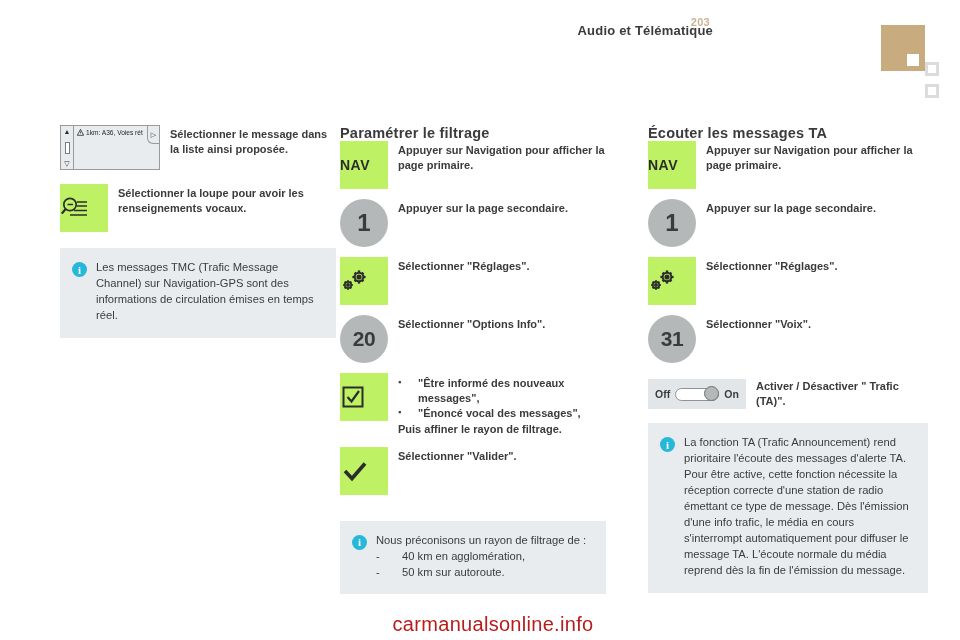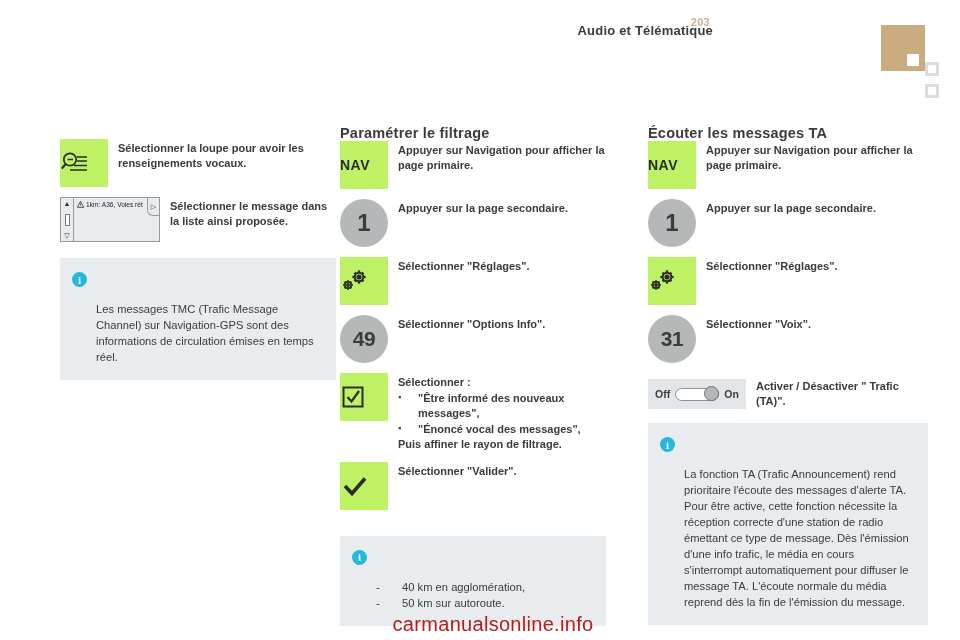--- a/index.html
+++ b/index.html
@@ -144,21 +144,21 @@
   }
   .info-icon {
     width: 15px; height: 15px; border-radius: 50%;
     background: #25b8d8; color: #ffffff;
     font-size: 11px; font-weight: bold;
     display: flex; align-items: center; justify-content: center;
     flex-shrink: 0; margin-top: 2px;
     font-family: "Liberation Serif", serif;
   }
   .info-text {
-    font-size: 11.2px; color: #3b3b3b; line-height: 1.42; margin-top: 32px;
+    font-size: 11.2px; color: #3b3b3b; line-height: 1.42;
   }
   .bullet-line { display: flex; }
   .bullet-line .dash { width: 26px; flex-shrink: 0; }
 
   
   .sub-bullets { margin-top: 1px; }
   .sub-bullets .row { display: flex; }
   .sub-bullets .sq {
     width: 20px; flex-shrink: 0;
     font-size: 9px; line-height: 1.55;
@@ -180,57 +180,57 @@
   <div class="header-pagenum">203</div>
   <div class="header-title">Audio et Télématique</div>
   <div class="tab-block">
     <div class="inner"></div>
   </div>
   <div class="tab-small t1"></div>
   <div class="tab-small t2"></div>
 </div>
 
 <div class="col col-left">
+
+  <div class="step">
+    <div class="navscreen">
+      <div class="ns-left">
+        <span class="ns-arrow">▲</span>
+        <span class="ns-bar"></span>
+        <span class="ns-arrow">▽</span>
+      </div>
+      <div class="ns-msg">
+        <svg width="7" height="7" viewBox="0 0 10 10">
+          <path d="M5 0.5 L9.5 9 L0.5 9 Z" fill="none" stroke="#1f1f1f" stroke-width="1.1"></path>
+          <line x1="5" y1="3.6" x2="5" y2="6.4" stroke="#1f1f1f" stroke-width="1"></line>
+        </svg>
+        <span>1km: A36, Voies rét</span>
+      </div>
+      <div class="ns-right">
+        <span style="font-size:7px;color:#2c2c2c;">▷</span>
+      </div>
+    </div>
+    <div class="step-text">Sélectionner le message dans la liste ainsi proposée.</div>
+  </div>
 
   <div class="step" style="margin-top:14px;">
     <div class="icon-box">
       <svg width="30" height="26" viewBox="0 0 30 26">
         <circle cx="10" cy="9.5" r="6.2" fill="none" stroke="#2c2c2c" stroke-width="1.7"></circle>
         <line x1="7.5" y1="9.5" x2="13" y2="9.5" stroke="#2c2c2c" stroke-width="1.5"></line>
         <line x1="5.4" y1="14.2" x2="1.8" y2="18.6" stroke="#2c2c2c" stroke-width="2.2"></line>
         <line x1="17" y1="7" x2="27" y2="7" stroke="#2c2c2c" stroke-width="1.5"></line>
         <line x1="17" y1="11" x2="27" y2="11" stroke="#2c2c2c" stroke-width="1.5"></line>
         <line x1="14" y1="15.5" x2="27" y2="15.5" stroke="#2c2c2c" stroke-width="1.5"></line>
         <line x1="10" y1="20" x2="27" y2="20" stroke="#2c2c2c" stroke-width="1.5"></line>
       </svg>
     </div>
     <div class="step-text">Sélectionner la loupe pour avoir les renseignements vocaux.</div>
   </div>
 
-  <div class="step">
-    <div class="navscreen">
-      <div class="ns-left">
-        <span class="ns-arrow">▲</span>
-        <span class="ns-bar"></span>
-        <span class="ns-arrow">▽</span>
-      </div>
-      <div class="ns-msg">
-        <svg width="7" height="7" viewBox="0 0 10 10">
-          <path d="M5 0.5 L9.5 9 L0.5 9 Z" fill="none" stroke="#1f1f1f" stroke-width="1.1"></path>
-          <line x1="5" y1="3.6" x2="5" y2="6.4" stroke="#1f1f1f" stroke-width="1"></line>
-        </svg>
-        <span>1km: A36, Voies rét</span>
-      </div>
-      <div class="ns-right">
-        <span style="font-size:7px;color:#2c2c2c;">▷</span>
-      </div>
-    </div>
-    <div class="step-text">Sélectionner le message dans la liste ainsi proposée.</div>
-  </div>
-
   <div class="infobox">
     <div class="info-icon">i</div>
     <div class="info-text">Les messages TMC (Trafic Message Channel) sur Navigation-GPS sont des informations de circulation émises en temps réel.</div>
   </div>
 </div>
 
 <div class="col col-mid">
   <div class="col-title">Paramétrer le filtrage</div>
 
   <div class="step">
@@ -278,34 +278,33 @@
           <line x1="11.4" y1="14.6" x2="10.5" y2="15.5"></line>
           <line x1="5.5" y1="20.5" x2="4.6" y2="21.4"></line>
         </g>
       </svg>
     </div>
     <div class="step-text">Sélectionner "Réglages".</div>
   </div>
 
   <div class="step">
     <div class="icon-circle num2">
-      <span>49</span>
+      <span>20</span>
     </div>
     <div class="step-text">Sélectionner "Options Info".</div>
   </div>
 
   <div class="step">
     <div class="icon-box">
       <svg width="26" height="26" viewBox="0 0 26 26">
         <rect x="3.5" y="3.5" width="19" height="19" fill="none" stroke="#2c2c2c" stroke-width="2"></rect>
         <polyline points="7.5,13 11.5,17.5 19,7" fill="none" stroke="#2c2c2c" stroke-width="2.2"></polyline>
       </svg>
     </div>
     <div class="step-text">
-      <div>Sélectionner :</div>
       <div class="sub-bullets">
         <div class="row">
           <span class="sq">▪</span>
           <span>"Être informé des nouveaux messages",</span>
         </div>
         <div class="row">
           <span class="sq">▪</span>
           <span>"Énoncé vocal des messages",</span>
         </div>
       </div>
@@ -318,20 +317,21 @@
       <svg width="30" height="26" viewBox="0 0 30 26">
         <polyline points="5,13 12,20.5 25,5.5" fill="none" stroke="#2c2c2c" stroke-width="3.6"></polyline>
       </svg>
     </div>
     <div class="step-text">Sélectionner "Valider".</div>
   </div>
 
   <div class="infobox" style="margin-top:26px;">
     <div class="info-icon">i</div>
     <div class="info-text">
+      <div>Nous préconisons un rayon de filtrage de :</div>
       <div class="bullet-line">
         <span class="dash">-</span>
         <span>40 km en agglomération,</span>
       </div>
       <div class="bullet-line">
         <span class="dash">-</span>
         <span>50 km sur autoroute.</span>
       </div>
     </div>
   </div>

